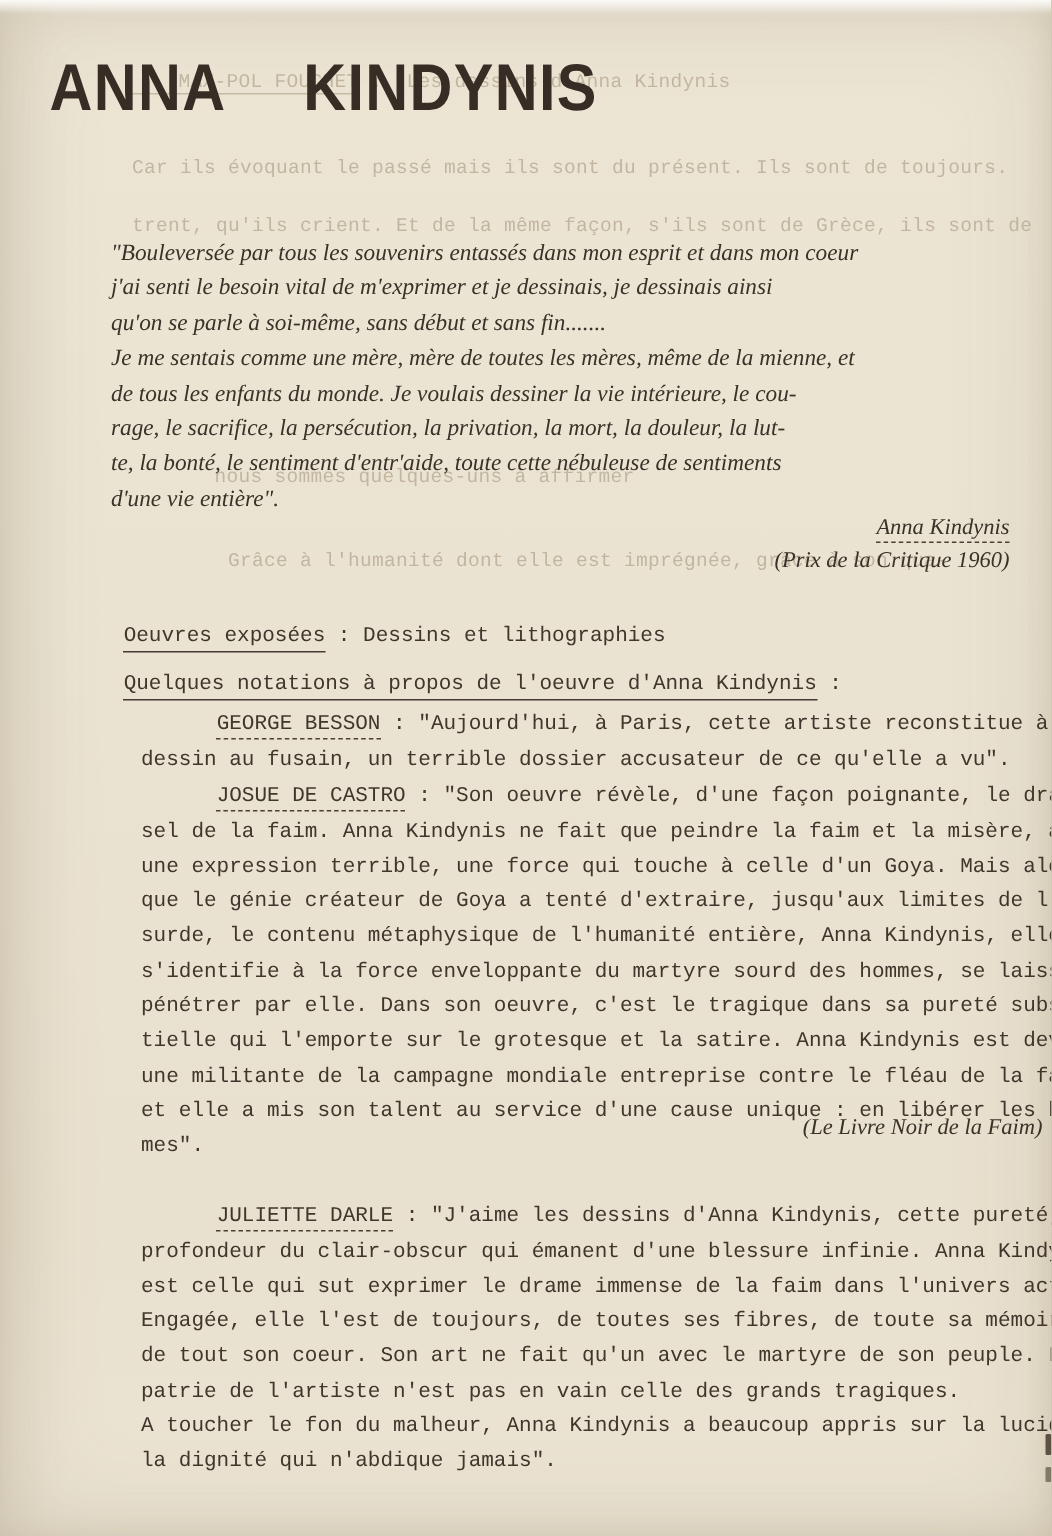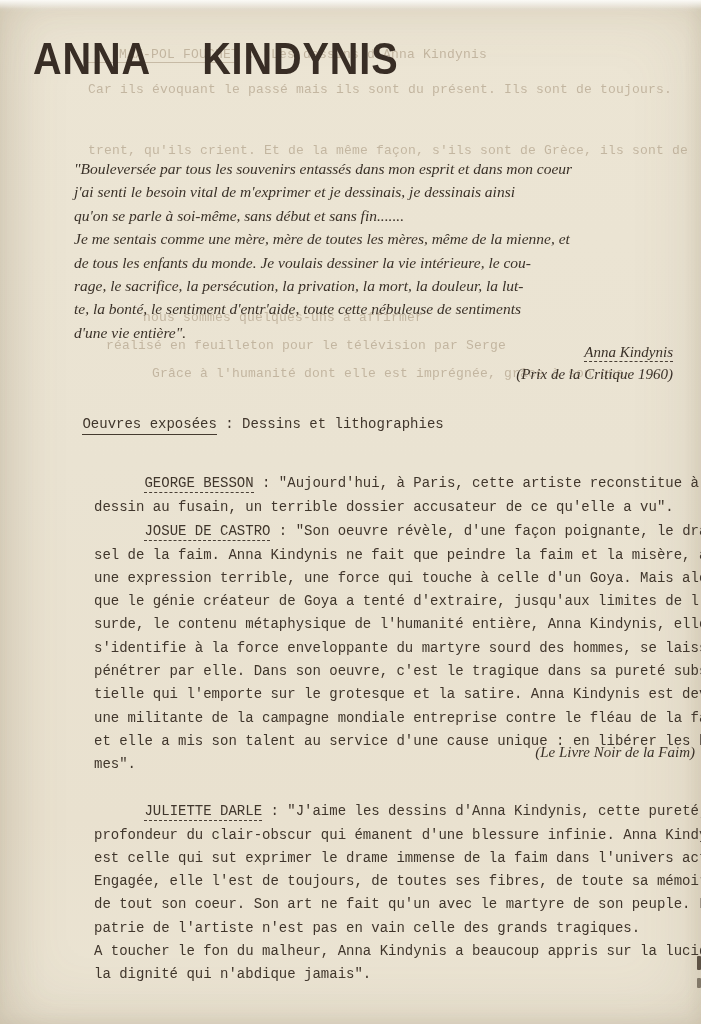--- a/index.html
+++ b/index.html
@@ -60,24 +60,23 @@
   .em2{top:978px;height:10px;opacity:.7;}
 </style>
 </head>
 <body>
 
 <div class="scan">
   <div class="top-edge"></div>
 
   <div class="bleed">
     <div class="bl" style="left:88px;top:47px;"><span class="bu">MAX-POL FOUCHET</span><span> : "Les dessins d'Anna Kindynis</span></div>
-    <div class="bl" style="left:88px;top:82px;">Car ils évoquant le passé mais ils sont du présent. Ils sont de toujours.</div>
+    <div class="bl" style="left:88px;top:104px;">Car ils évoquant le passé mais ils sont du présent. Ils sont de toujours.</div>
     <div class="bl" style="left:88px;top:143px;text-align:right;">trent, qu'ils crient. Et de la même façon, s'ils sont de Grèce, ils sont de</div>
     <div class="bl" style="left:143px;top:310px;">nous sommes quelques-uns à affirmer</div>
-    <div class="bl" style="left:106px;top:338px;">réalisé en feuilleton pour le télévision par Serge</div>
     <div class="bl" style="left:152px;top:366px;">Grâce à l'humanité dont elle est imprégnée, grâce à son qua-</div>
   </div>
 
   <div class="layer">
 
     <div class="page-title">ANNA  KINDYNIS</div>
 
     <div class="quote">"Bouleversée par tous les souvenirs entassés dans mon esprit et dans mon coeur
 j'ai senti le besoin vital de m'exprimer et je dessinais, je dessinais ainsi
 qu'on se parle à soi-même, sans début et sans fin.......
@@ -89,20 +88,23 @@
 
     <div class="attr">
       <span class="name">Anna Kindynis</span>
       <span class="prize">(Prix de la Critique 1960)</span>
     </div>
 
     <div class="typed works-line">
       <span class="u-solid">Oeuvres exposées</span><span> : </span><span>Dessins et lithographies</span>
     </div>
 
+    <div class="typed heading-line">
+      <span class="u-solid">Quelques notations à propos de l'oeuvre d'Anna Kindynis</span><span> :</span>
+    </div>
 
     <div class="typed entry entry-besson">
       <span class="author">GEORGE BESSON</span><span> : </span><span>"Aujourd'hui, à Paris, cette artiste reconstitue à l'aide du
 dessin au fusain, un terrible dossier accusateur de ce qu'elle a vu".</span>
     </div>
 
     <div class="typed entry entry-decastro">
       <span class="author">JOSUE DE CASTRO</span><span> : </span><span>"Son oeuvre révèle, d'une façon poignante, le drame univer-
 sel de la faim. Anna Kindynis ne fait que peindre la faim et la misère, avec
 une expression terrible, une force qui touche à celle d'un Goya. Mais alors

